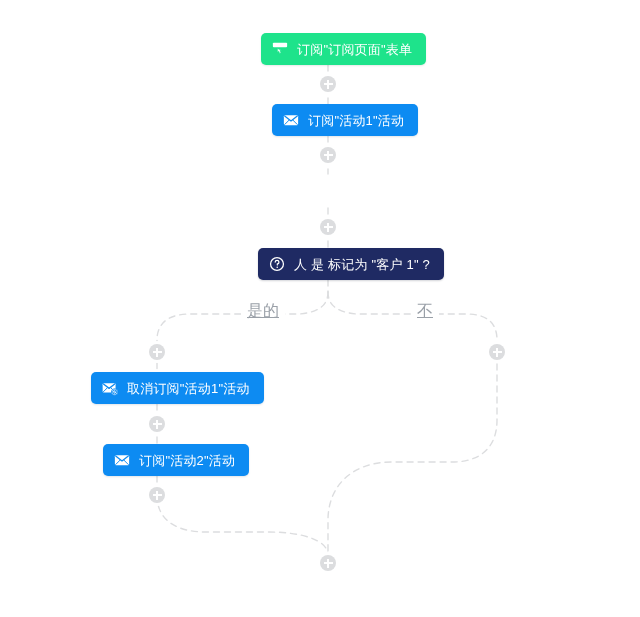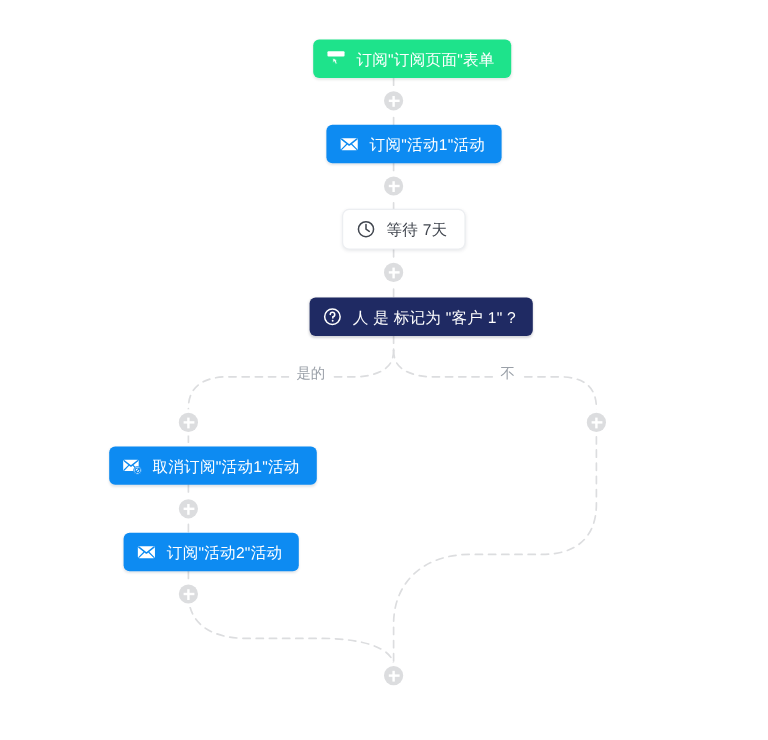--- a/index.html
+++ b/index.html
@@ -101,26 +101,27 @@
     left: 7.2px; top: 3.5px;
     width: 1.6px; height: 9px;
   }
   .plus.ring {
     box-shadow: 0 0 0 3px #ffffff;
   }
 
   
   .branch-label {
     position: absolute;
-    font-size: 12px;
+    font-size: 16px;
     color: #9aa0a8;
     background: #ffffff;
     padding: 0 6px;
     line-height: 14px;
     white-space: nowrap;
+    text-decoration: underline;
   }
 </style>
 </head>
 <body>
 
 <div id="canvas">
 
   <svg id="edges" viewBox="0 0 640 617" width="640" height="617">
     <g fill="none" stroke="#dcdddf" stroke-width="1.4" stroke-dasharray="6 5" stroke-linecap="round">
 
@@ -174,27 +175,20 @@
 
   <div class="node blue" style="left:272px; top:104px;">
     <svg class="ic" viewBox="0 0 24 24">
       <rect x="2.5" y="5.5" width="19" height="13.5" rx="1.6" fill="#ffffff"></rect>
       <path d="M3.6 6.6 L12 13.2 L20.4 6.6" fill="none" stroke="#0d8bf2" stroke-width="1.7" stroke-linejoin="round" stroke-linecap="round"></path>
       <path d="M3.6 18 L9.3 12.3 M20.4 18 L14.7 12.3" fill="none" stroke="#0d8bf2" stroke-width="1.3" stroke-linecap="round"></path>
     </svg>
     <span class="lbl">订阅"活动1"活动</span>
   </div>
 
-  <div class="node white" style="left:285px; top:174px;">
-    <svg class="ic" viewBox="0 0 24 24">
-      <circle cx="12" cy="12" r="8.4" fill="none" stroke="#41464f" stroke-width="1.7"></circle>
-      <path d="M12 6.8 V12 L15.6 14.4" fill="none" stroke="#41464f" stroke-width="1.7" stroke-linecap="round" stroke-linejoin="round"></path>
-    </svg>
-    <span class="lbl">等待 7天</span>
-  </div>
 
   <div class="node navy" style="left:258px; top:248px;">
     <svg class="ic" viewBox="0 0 24 24">
       <circle cx="12" cy="12" r="8.6" fill="none" stroke="#ffffff" stroke-width="1.7"></circle>
       <path d="M9.6 9.4 a2.5 2.5 0 1 1 2.9 2.6 v1.3" fill="none" stroke="#ffffff" stroke-width="1.7" stroke-linecap="round"></path>
       <circle cx="12.3" cy="16.4" r="1.05" fill="#ffffff"></circle>
     </svg>
     <span class="lbl">人 是 标记为 "客户 1" ?</span>
   </div>
 

